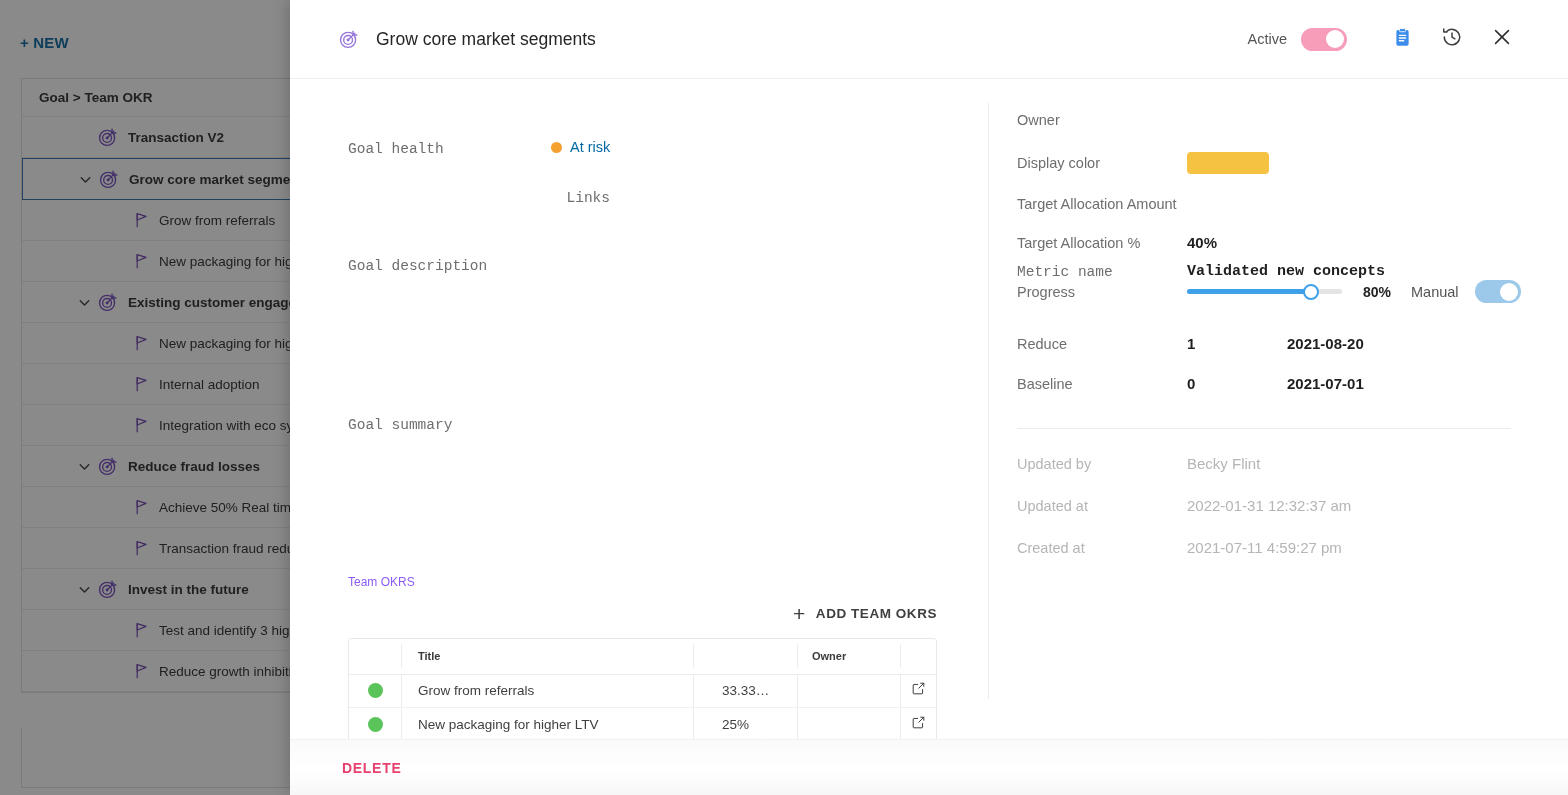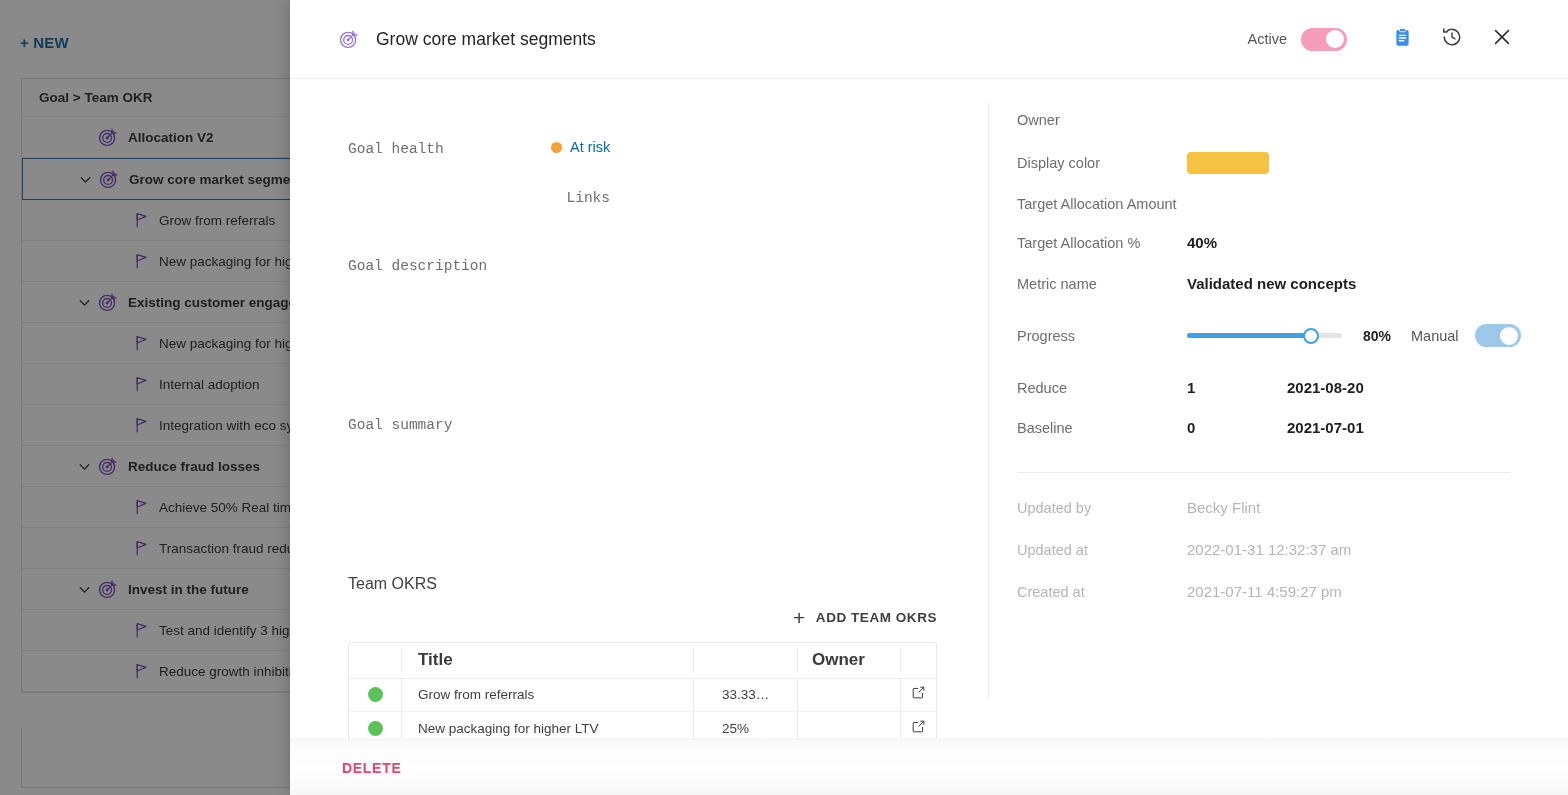--- a/index.html
+++ b/index.html
@@ -249,22 +249,22 @@
     flex: none;
   }
 
   .row-health  { margin-top: 0px; }
   .row-links   { margin-top: 33px; justify-content: center; }
   .row-desc    { margin-top: 52px; }
   .row-summary { margin-top: 143px; }
 
   .team-okrs-label {
     margin-top: 142px;
-    font-size: 16px;
-    color: #404040;
+    font-size: 12px;
+    color: #8b5cf6;
   }
 
   .add-team-okrs {
     display: flex;
     align-items: center;
     justify-content: flex-end;
     width: 589px;
     margin-top: 14px;
   }
   .add-btn {
@@ -308,39 +308,39 @@
   .c-title  { flex: 1 1 auto; padding-left: 16px; border-left: 1px solid #ececec; height: 100%; display: flex; align-items: center; }
   .c-prog   { width: 104px; flex: none; padding-left: 28px; border-left: 1px solid #ececec; height: 100%; display: flex; align-items: center; }
   .c-owner  { width: 103px; flex: none; padding-left: 14px; border-left: 1px solid #ececec; height: 100%; display: flex; align-items: center; }
   .c-act    { width: 36px; flex: none; display: flex; align-items: center; justify-content: center; border-left: 1px solid #ececec; height: 100%; }
 
   .okr-head .c-title,
   .okr-head .c-prog,
   .okr-head .c-owner,
   .okr-head .c-act { height: 24px; }
 
-  .th { font-size: 17px; font-weight: bold; color: #3b3b3b; }
+  .th { font-size: 11px; font-weight: bold; color: #3b3b3b; }
   .td { font-size: 13.5px; color: #3f3f3f; white-space: nowrap; overflow: hidden; }
 
   .green-dot {
     width: 15px; height: 15px;
     border-radius: 50%;
     background: #5ac45a;
   }
 
   
   .right-pane .f-label { width: 170px; }
 
   .r-row { display: flex; align-items: center; }
   .rr-health   { margin-top: 0px; }
   .rr-color    { margin-top: 24px; }
   .rr-amount   { margin-top: 22px; }
   .rr-pct      { margin-top: 22px; }
-  .rr-metric   { margin-top: 24px; }
-  .rr-progress { margin-top: 32px; }
+  .rr-metric   { margin-top: 12px; font-family: Liberation Mono, monospace; }
+  .rr-progress { }
   .rr-actual   { margin-top: 32px; }
   .rr-target   { margin-top: 23px; }
   .rr-baseline { margin-top: 23px; }
 
   .color-chip {
     width: 82px;
     height: 22px;
     border-radius: 4px;
   }
 
@@ -436,21 +436,21 @@
                 <path d="M6 9.5 L12 15.5 L18 9.5"></path>
               </svg>
             </span>
             <span class="goal-icon indent-goal"><svg viewBox="0 0 24 24" width="22" height="22" fill="none" stroke="#7e57c2" stroke-width="1.5">
                 <circle cx="11" cy="13" r="8.2"></circle>
                 <circle cx="11" cy="13" r="4.8"></circle>
                 <circle cx="11" cy="13" r="1.6" fill="#7e57c2" stroke="none"></circle>
                 <path d="M11 13 L18.4 5.6" stroke-linecap="round"></path>
                 <path d="M16.4 3.4 L16.4 7.6 L20.6 7.6" stroke-linejoin="round" stroke-linecap="round"></path>
               </svg></span>
-            <span class="tree-label bold">Allocation V2</span>
+            <span class="tree-label bold">Transaction V2</span>
           </div>
           <div class="tree-row selected">
             <span class="chev">
               <svg viewBox="0 0 24 24" width="17" height="17" fill="none" stroke="#4a4a4a" stroke-width="2" stroke-linecap="round" stroke-linejoin="round">
                 <path d="M6 9.5 L12 15.5 L18 9.5"></path>
               </svg>
             </span>
             <span class="goal-icon indent-goal"><svg viewBox="0 0 24 24" width="22" height="22" fill="none" stroke="#7e57c2" stroke-width="1.5">
                 <circle cx="11" cy="13" r="8.2"></circle>
                 <circle cx="11" cy="13" r="4.8"></circle>

